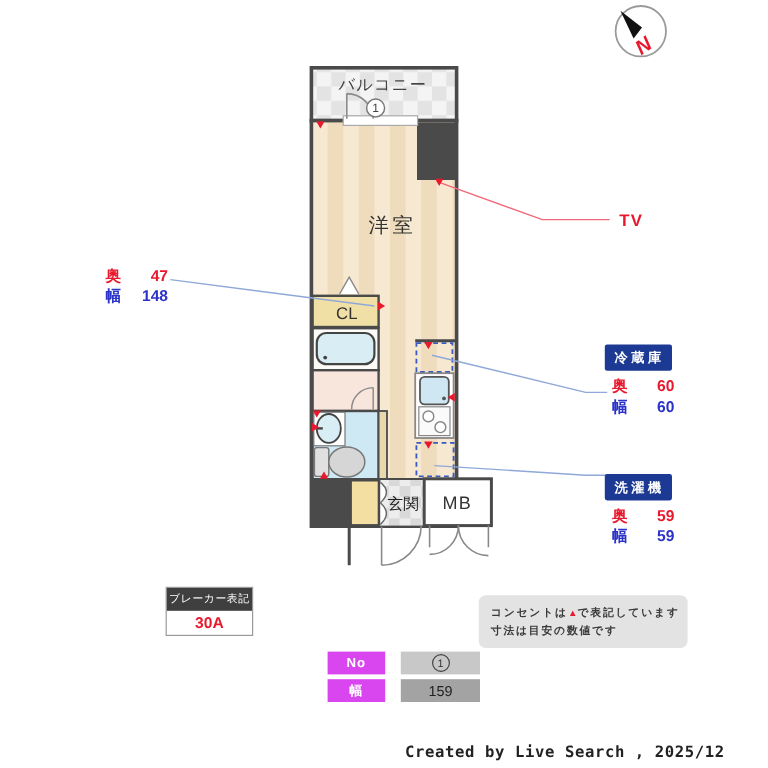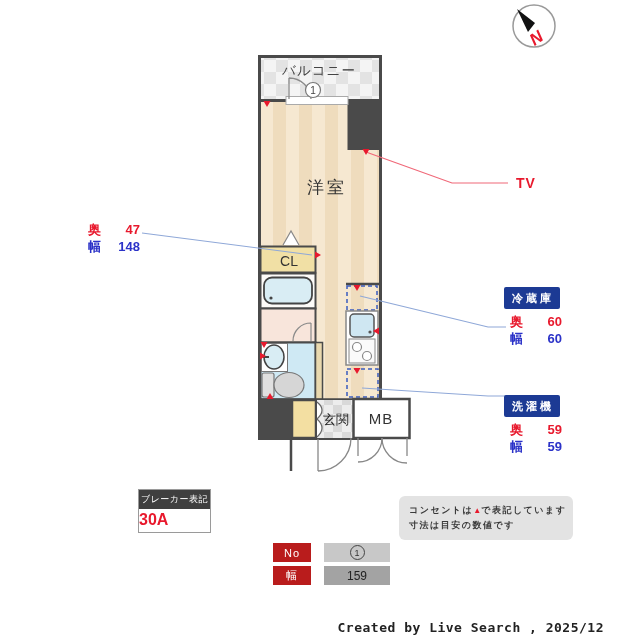--- a/index.html
+++ b/index.html
@@ -13,31 +13,31 @@
   .size-row .val{width:28px;text-align:right;}
   .red{color:#e8192d;}
   .blue{color:#2b32c8;}
   .callout-badge{background:#1c3a94;color:#ffffff;font-size:11px;font-weight:bold;
                  letter-spacing:3px;padding:4px 6px 3px 8px;border-radius:2px;
                  display:inline-block;text-align:center;}
   
   .breaker{left:90px;top:489px;width:71px;border:1px solid #9a9a9a;background:#ffffff;margin-left:48px;}
   .breaker .hd{background:#3f3f3f;color:#ffffff;font-size:9px;letter-spacing:0.5px;
                text-align:center;padding:3px 0;}
-  .breaker .bd{color:#e8192d;font-size:16px;font-weight:bold;padding:2px 0 3px;}
+  .breaker .bd{color:#e8192d;font-size:13px;font-weight:bold;text-align:center;padding:2px 0 3px;}
   
   .notes{left:399px;top:496px;width:174px;height:44px;background:#e3e3e3;border-radius:6px;
          font-size:9px;font-weight:bold;color:#3a3a3a;letter-spacing:1.5px;
          padding:7px 0 0 10px;box-sizing:border-box;line-height:15px;}
   .notes .tri{color:#e8192d;font-size:8px;letter-spacing:0;}
   
   .spec{left:273px;top:543px;}
   .spec .row{display:flex;align-items:stretch;margin-bottom:4px;}
-  .spec .k{width:38px;height:19px;background:#b91c1c;color:#ffffff;font-size:11px;
-           font-weight:normal;display:flex;align-items:center;justify-content:center;
+  .spec .k{width:48px;height:19px;background:#d946ef;color:#ffffff;font-size:11px;
+           font-weight:bold;display:flex;align-items:center;justify-content:center;
            letter-spacing:1px;}
   .spec .v{width:66px;height:19px;margin-left:13px;background:#a3a3a3;color:#222222;
            font-size:12px;display:flex;align-items:center;justify-content:center;}
   .spec .v.first{background:#c8c8c8;}
   .circ{display:inline-flex;width:13px;height:13px;border:1px solid #444444;border-radius:50%;
         align-items:center;justify-content:center;font-size:9px;color:#333333;background:transparent;}
   
   .credit{left:330px;top:620px;width:274px;text-align:right;color:#222222;
           font-family:"DejaVu Sans Mono","Liberation Mono",monospace;
           font-size:13px;font-weight:bold;letter-spacing:0.5px;}

